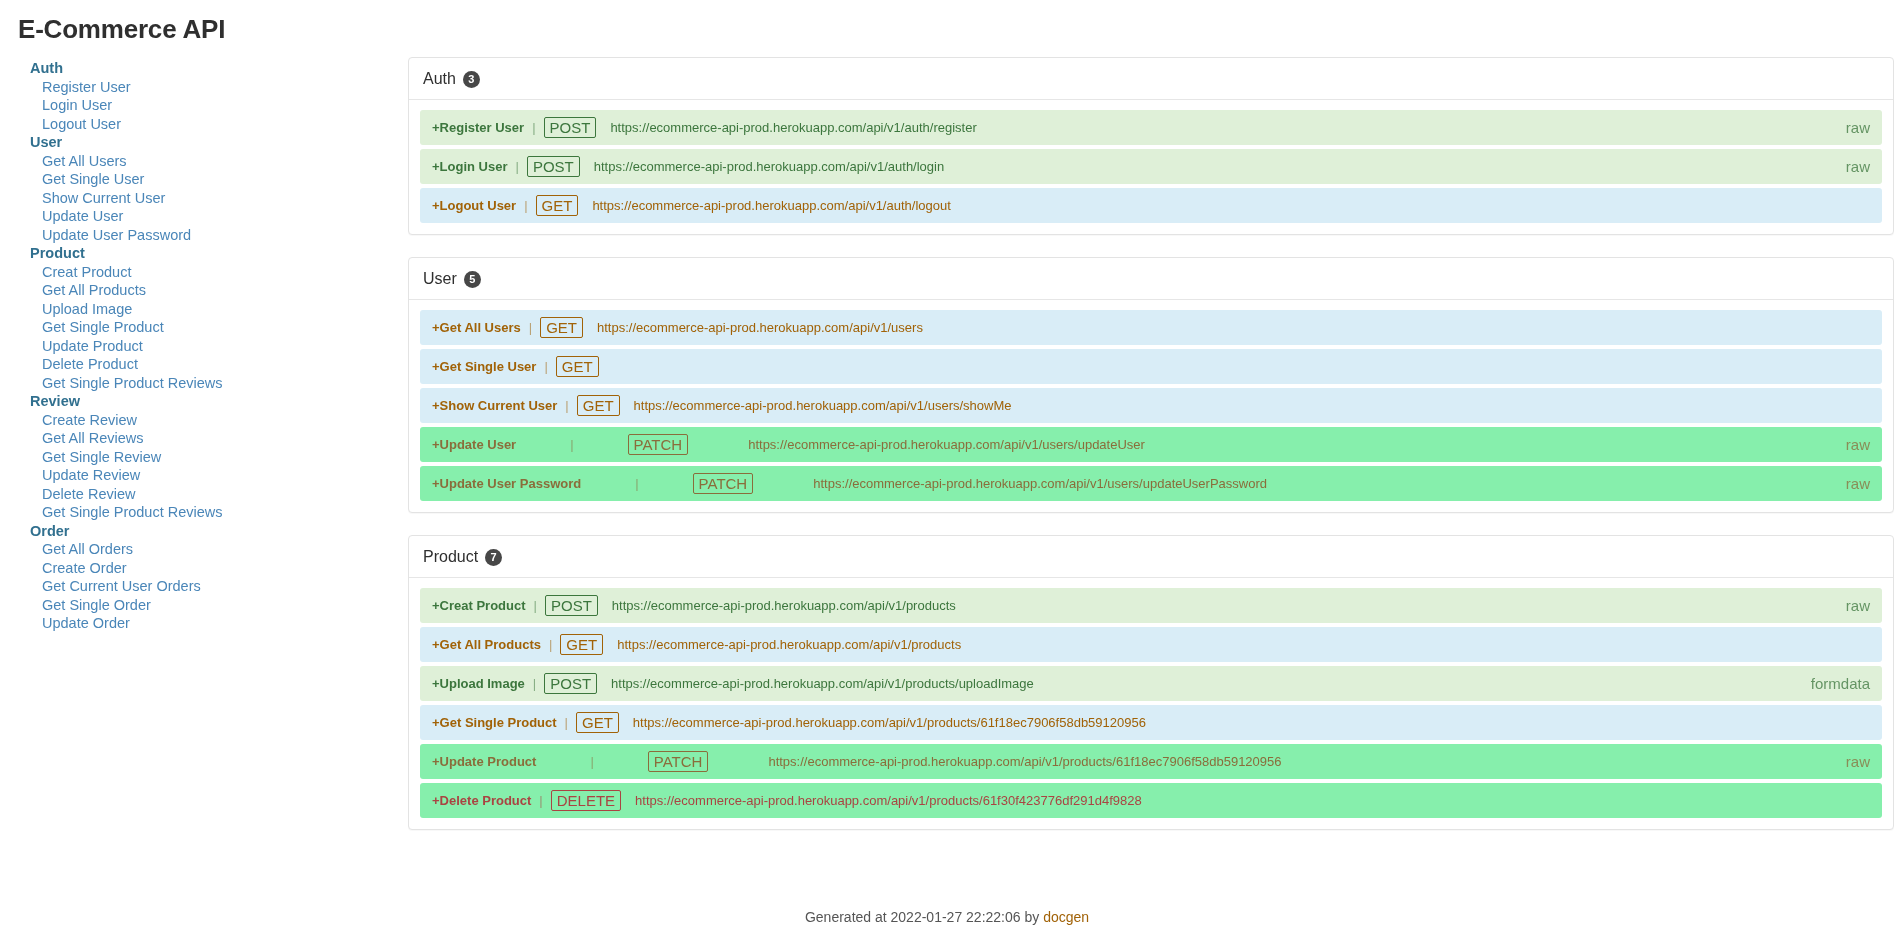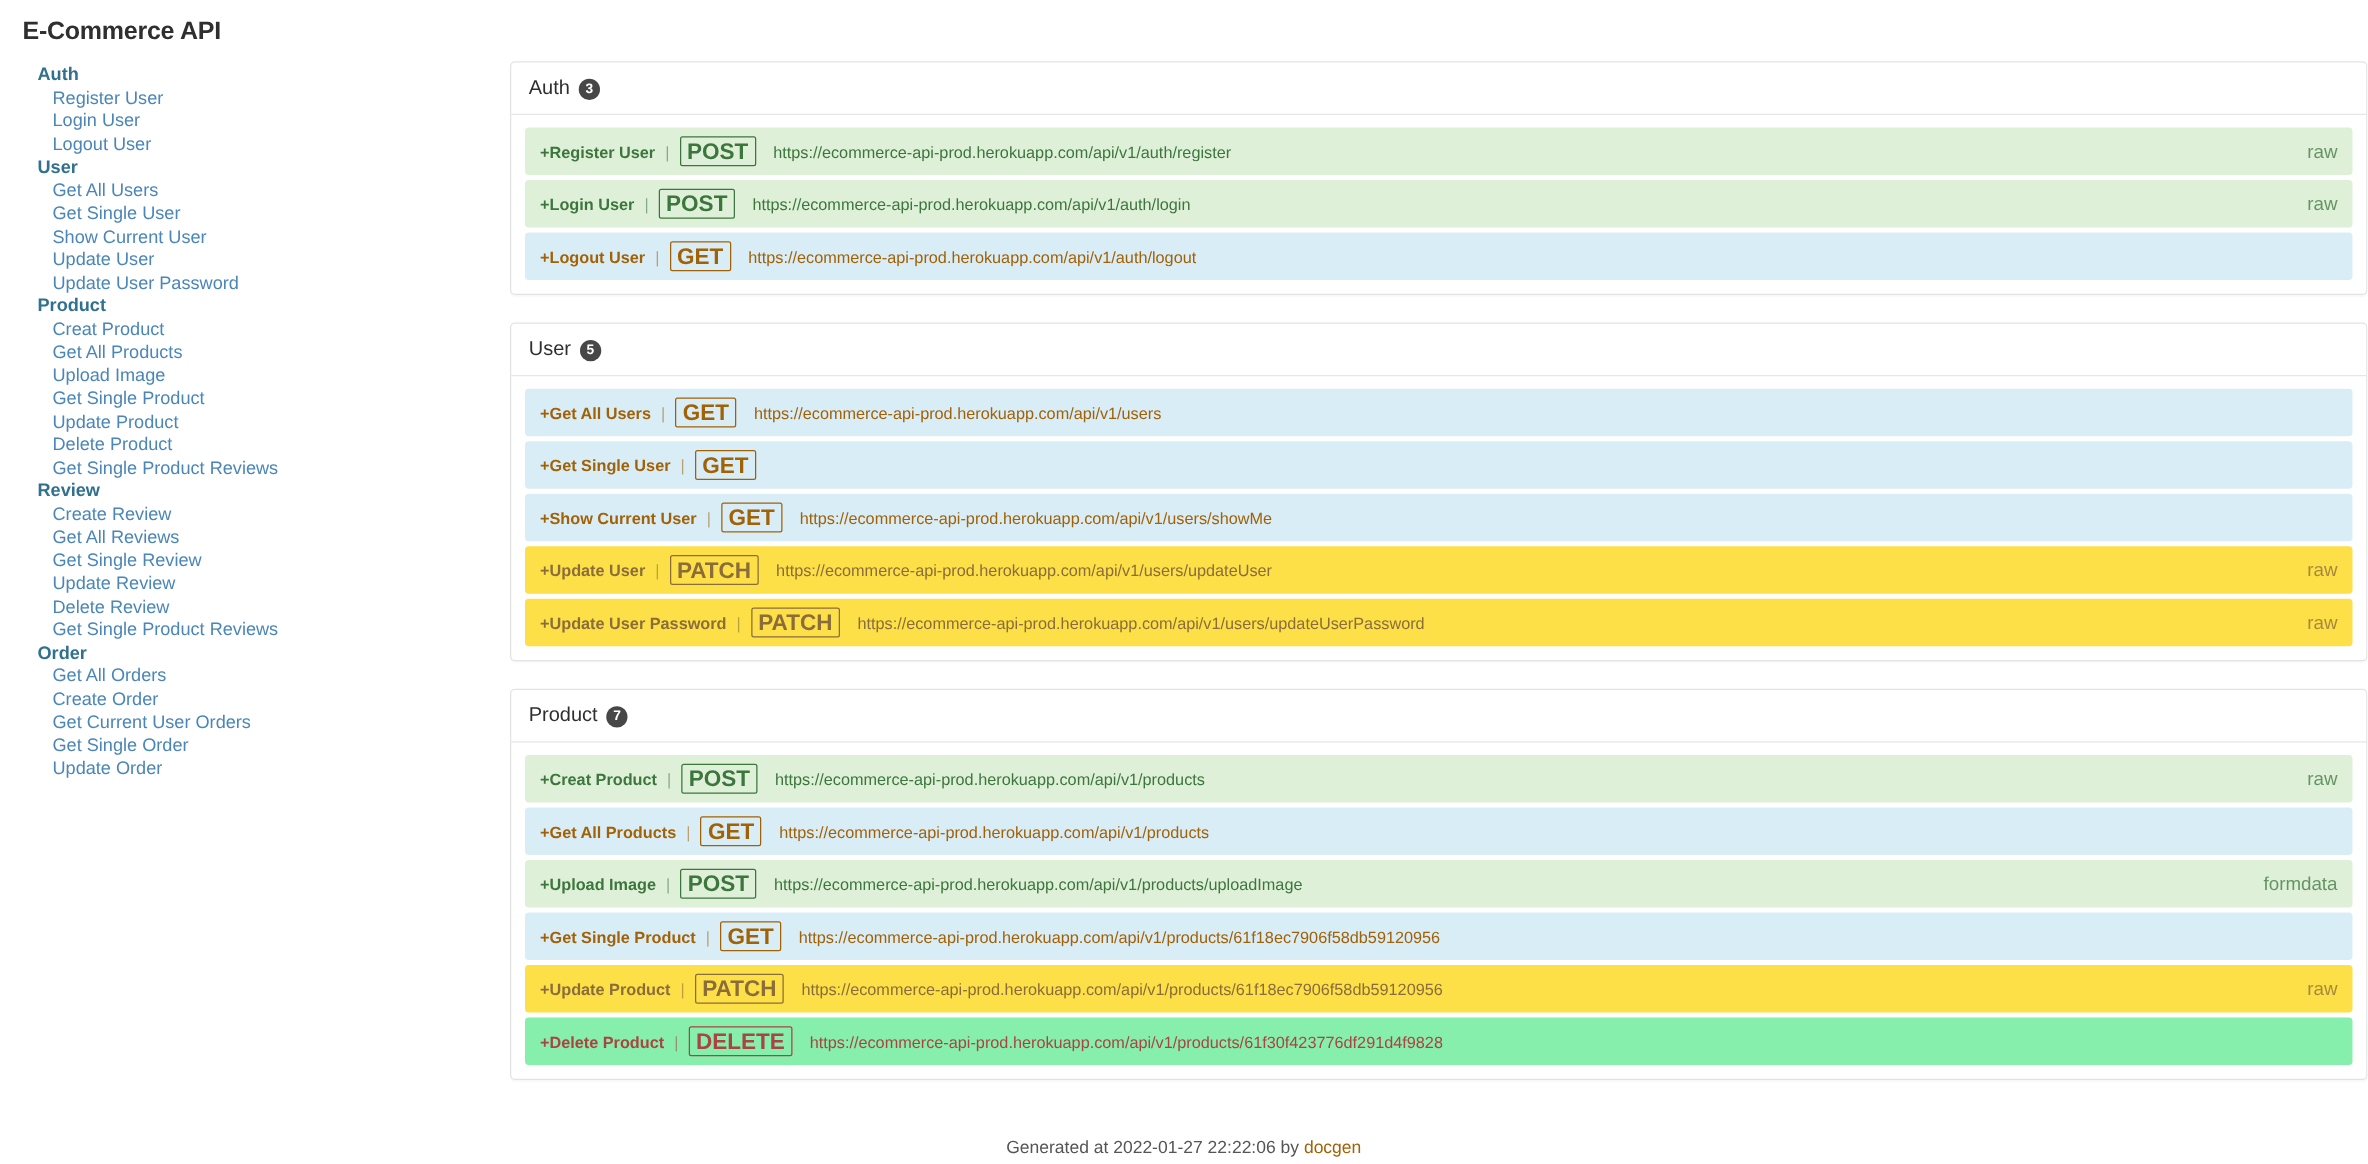--- a/index.html
+++ b/index.html
@@ -12,21 +12,21 @@
   }
   body {
     width: 1894px;
     height: 931px;
     overflow: hidden;
     position: relative;
   }
 
   
   .page-title {
-    font-size: 20px;
+    font-size: 26px;
     font-weight: bold;
     color: #2f2f2f;
     padding: 14px 0 0 18px;
     letter-spacing: -0.2px;
   }
 
   
   .layout {
     display: flex;
     align-items: flex-start;
@@ -117,22 +117,22 @@
     font-weight: bold;
     white-space: nowrap;
   }
   .ep-sep {
     padding: 0 8px;
     opacity: 0.55;
   }
   .ep-method {
     border: 1px solid currentColor;
     border-radius: 2px;
-    font-weight: bold;
-    font-size: 18px;
+    font-weight: normal;
+    font-size: 15px;
     padding: 2px 5px;
     line-height: 1;
     white-space: nowrap;
   }
   .ep-url {
     padding-left: 14px;
     white-space: nowrap;
     overflow: hidden;
     text-overflow: ellipsis;
     font-weight: normal;
@@ -148,22 +148,23 @@
   
   .m-get {
     background: #d9edf7;
     color: #a16207;
   }
   .m-post {
     background: #dff0d8;
     color: #3c763d;
   }
   .m-patch, .m-put {
-    background: #fde047;
+    background: #86efac;
     color: #8a6d3b;
+    gap: 46px;
   }
   .m-delete {
     background: #86efac;
     color: #a94442;
   }
 
   
   .footer {
     position: absolute;
     left: 0;

